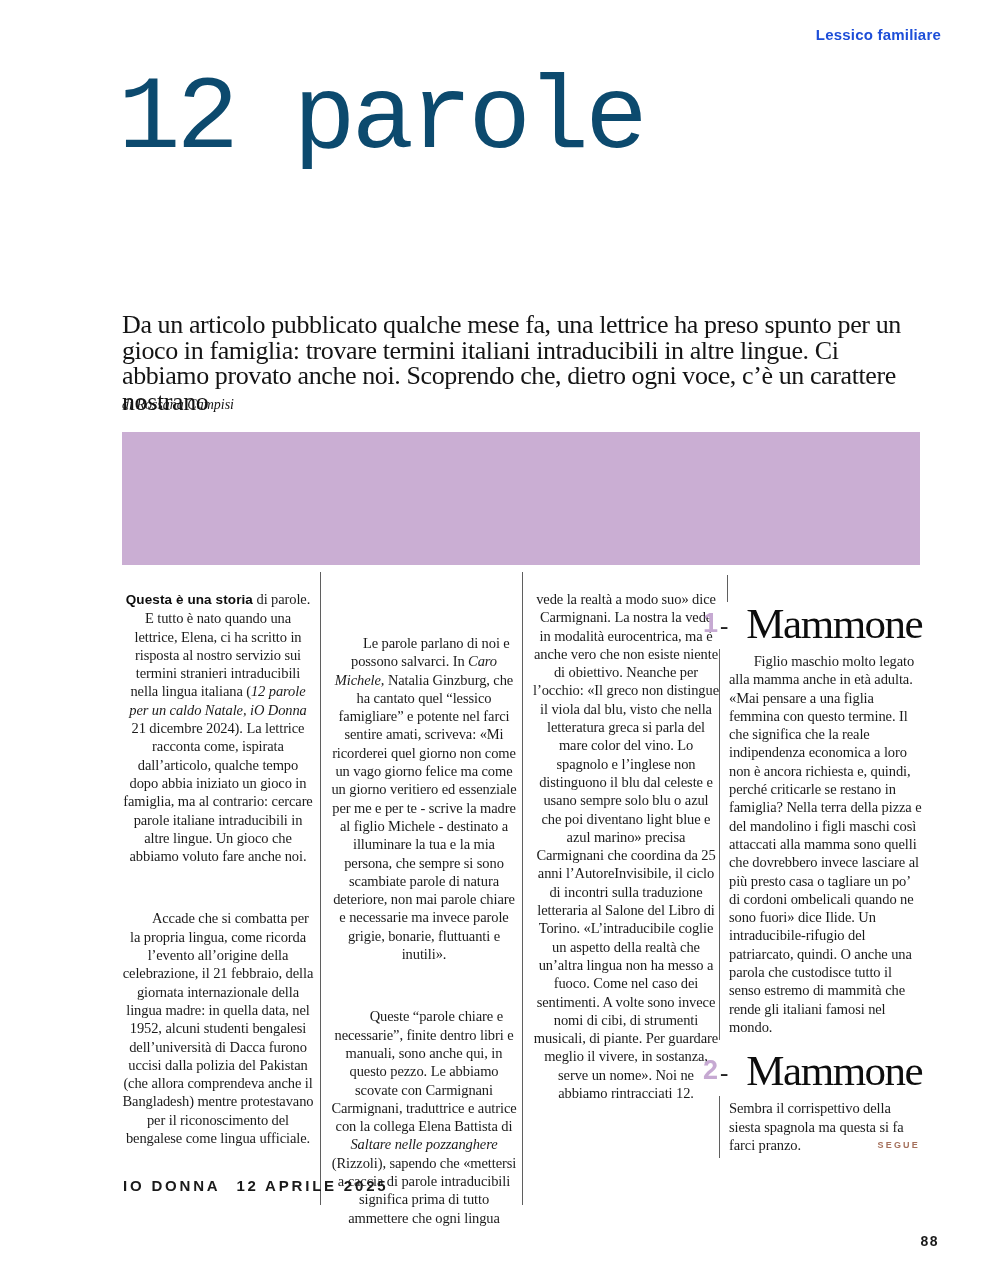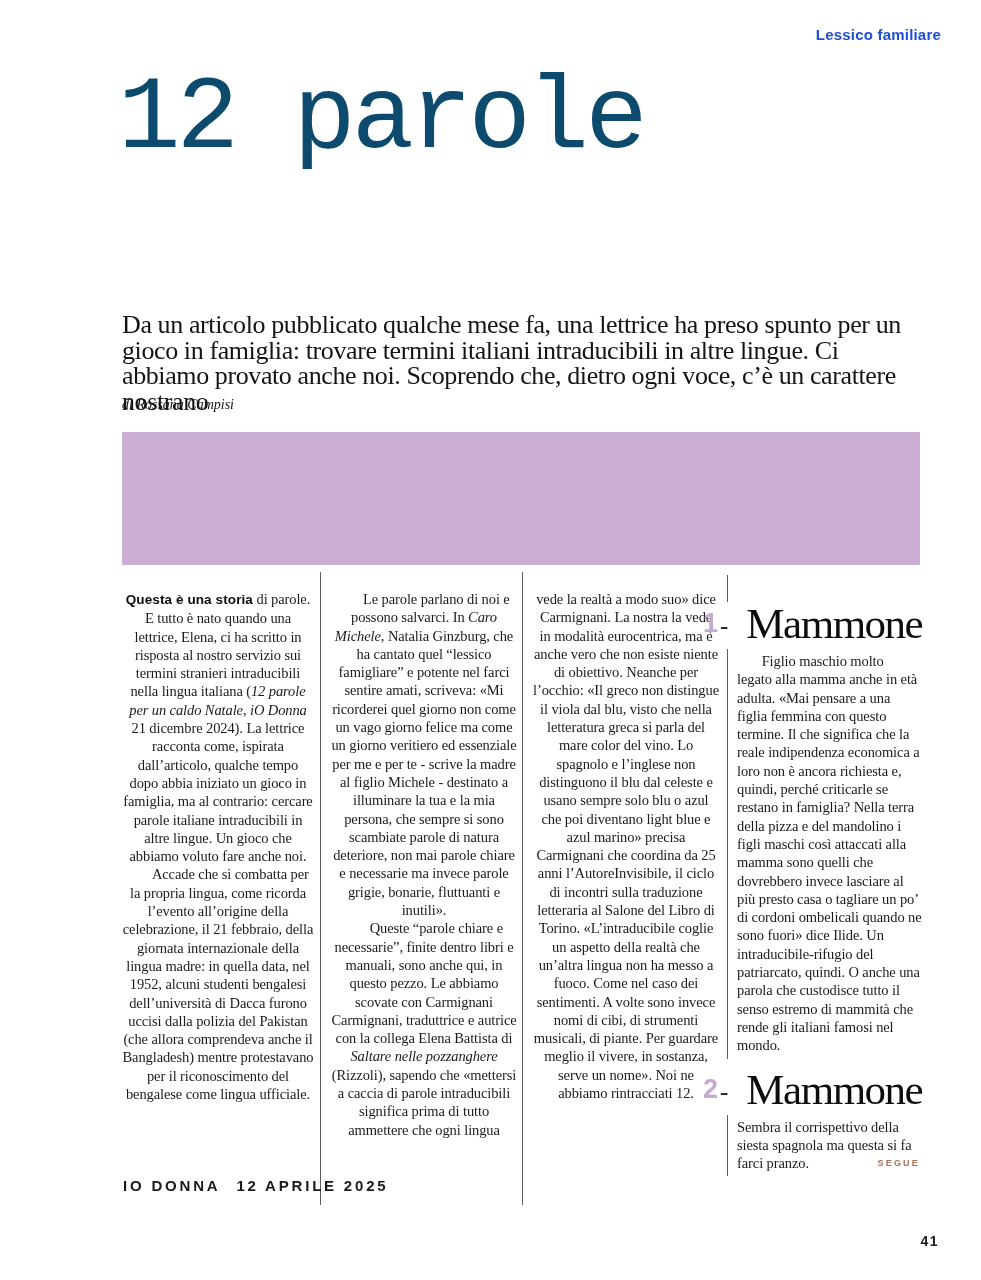--- a/index.html
+++ b/index.html
@@ -41,21 +41,21 @@
   .vline-2 { left:522px; }
   .col {
     position:absolute; top:590px;
     font-size:14.5px; line-height:18.3px; letter-spacing:-0.1px;
     text-align:center; color:#1b1b1b;
   }
   .col-1 { left:122px; width:192px; }
   .col-2 { left:331px; width:186px; }
   .col-3 { left:533px; width:186px; }
   .para { margin:0; }
-  .para.indent { text-indent:1.7em; }
+  .para.indent { text-indent:1.7em;margin-top:44px; }
   .it { font-style:italic; }
   .lead-in {
     font-family:"Liberation Sans", sans-serif;
     font-weight:700; font-size:13.5px; letter-spacing:.1px; color:#0d0d0d;
   }
   .col4 { position:absolute; left:703px; top:575px; width:219px; }
   .tick { position:absolute; left:24px; top:0; width:1px; height:27px; background:#5f5f5f; }
   .entry-heading {
     display:flex; align-items:center; margin:25px 0 0 0; height:47px; white-space:nowrap;
   }
@@ -66,21 +66,21 @@
   }
   .entry-dash {
     font-family:"Liberation Serif", serif; font-size:25px; color:#222;
     margin:0 2px; line-height:1; position:relative; top:2px;
   }
   .entry-name {
     font-family:"Liberation Serif", serif; font-size:43px; letter-spacing:-1.5px;
     color:#0d0d0d; line-height:1; margin-left:16px;
   }
   .entry-body {
-    margin-left:24px; border-left:1px solid #5f5f5f;
+    margin-left:16px; border-left:1px solid #5f5f5f;
     padding:3px 0 4px 9px; margin-top:2px;
     font-size:14.5px; line-height:18.3px; letter-spacing:-0.1px; color:#1b1b1b;
     position:relative;
   }
   .entry-body.indent-first { text-indent:1.7em; }
   .segue {
     position:absolute; right:2px; bottom:4px;
     font-family:"Liberation Sans", sans-serif; font-weight:700;
     font-size:9px; letter-spacing:2.2px; color:#a5705b;
   }
@@ -147,15 +147,15 @@
     </div>
     <div class="entry-body">
       <span>Sembra il corrispettivo della siesta spagnola ma questa si fa farci pranzo.</span>
       <span class="segue">SEGUE</span>
     </div>
   </div>
 
   <div class="footer-left">
     <span class="brand">IO DONNA</span><span>12 APRILE 2025</span>
   </div>
-  <div class="footer-page">41</div>
+  <div class="footer-page">88</div>
 
 </div>
 
 </body></html>

